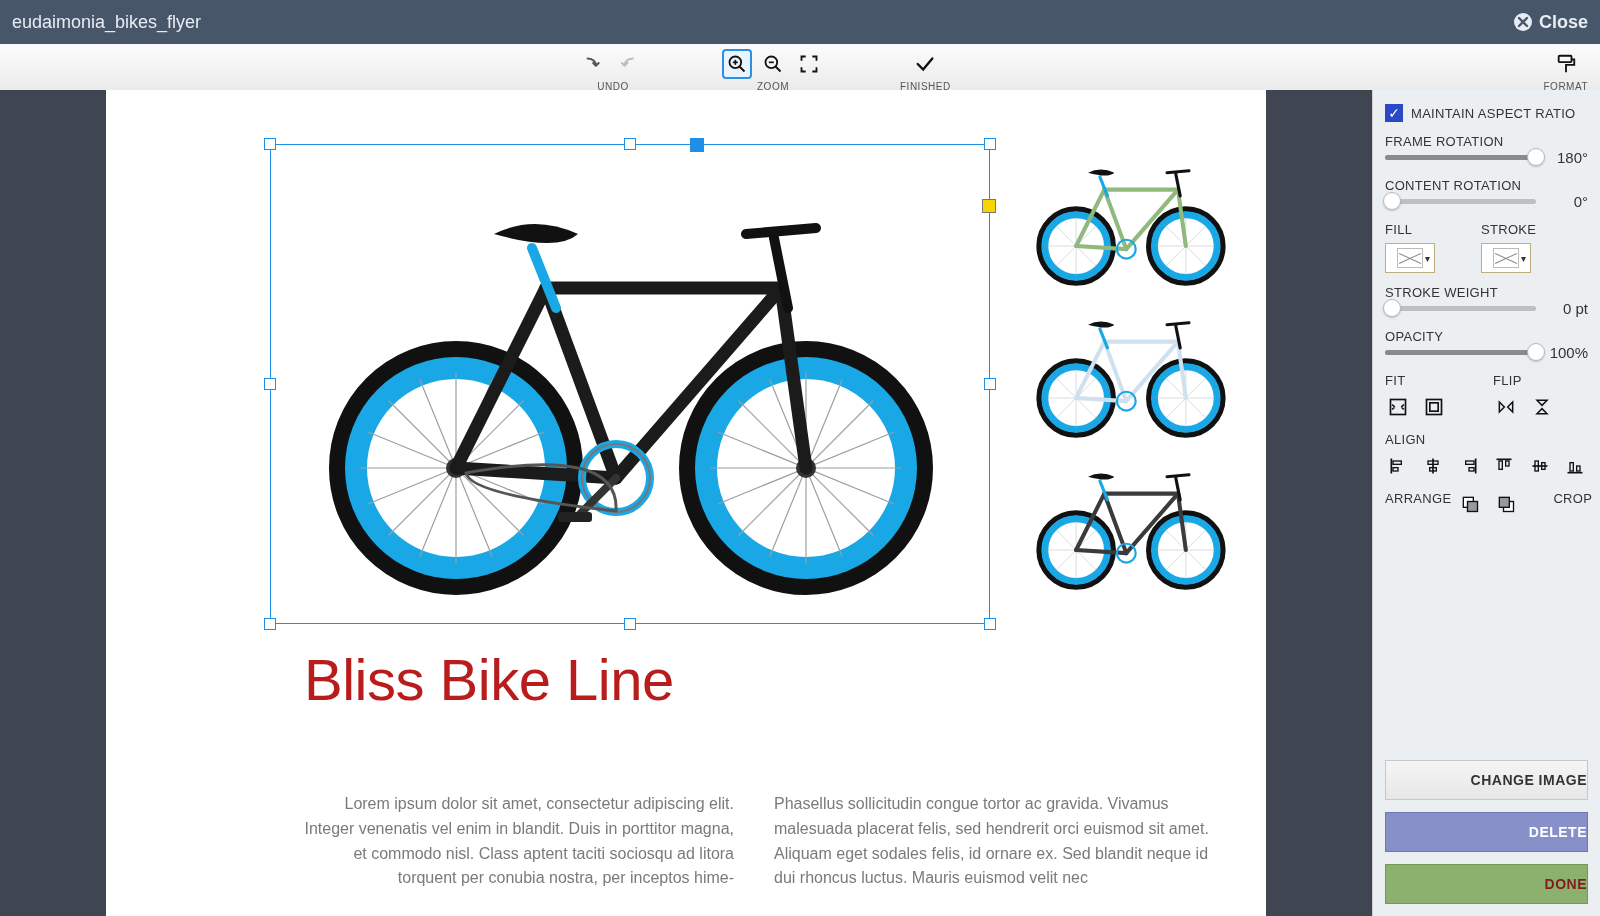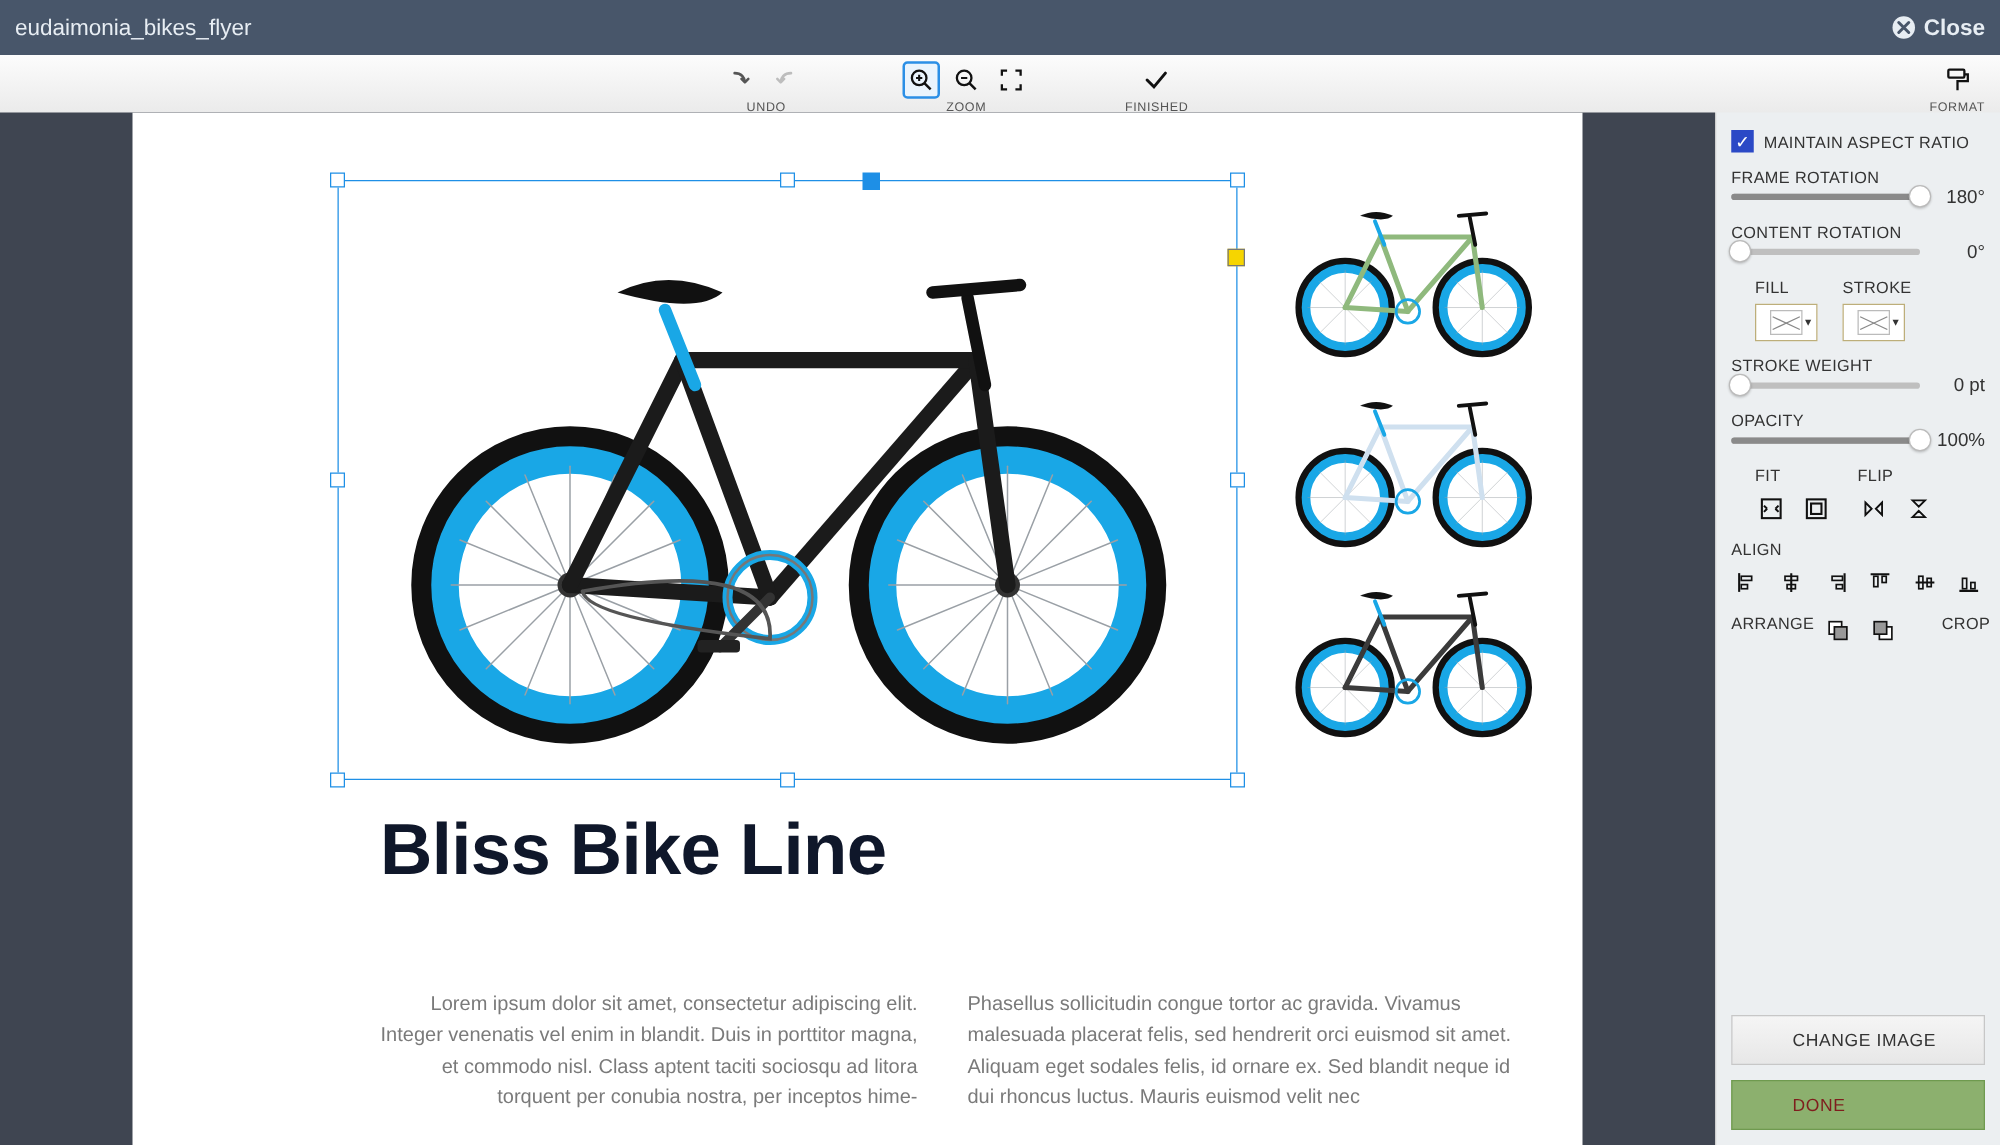--- a/index.html
+++ b/index.html
@@ -31,45 +31,45 @@
 .drag-handle{position:absolute;right:-7px;top:54px;width:14px;height:14px;background:#f6d500;border:1px solid #777;}
 
 .bike { position:absolute; }
 .bike svg { width:100%; height:100%; }
 .big-bike { left:190px; top:78px; width:670px; height:430px; }
 .thumb { position:absolute; width:210px; height:130px; }
 .t1{ left:920px; top:62px; }
 .t2{ left:920px; top:214px; }
 .t3{ left:920px; top:366px; }
 
-.headline { position:absolute; left:198px; top:556px; font-size:58px; font-weight:700; color:#0f172a; letter-spacing:-0.5px;}
+.headline { position:absolute; left:198px; top:556px; font-size:58px; font-weight:400; color:#b91c1c; letter-spacing:-0.5px;}
 .subhead { position:absolute; left:198px; top:626px; font-size:36px; font-weight:300; color:#7e7e7e; }
 .body-col { position:absolute; top:702px; width:430px; font-size:16px; line-height:1.55; color:#7a7a7a; }
 .col1 { left:198px;text-align:right; }
 .col2 { left:668px; width:450px;}
 
 .sidebar { width:228px; background:#eceff1; border-left:1px solid #cfcfcf; padding:14px 12px 12px; display:flex; flex-direction:column; gap:12px; font-size:13px; color:#333; }
 .cb-row { display:flex; align-items:center; gap:8px; }
 .cb { width:18px; height:18px; background:#2b49c6; display:flex; align-items:center; justify-content:center; color:#fff; font-size:14px; }
 .sec-label { font-size:13px; letter-spacing:0.3px; color:#333; }
 .slider-row { display:flex; align-items:center; gap:10px; }
 .slider { flex:1; height:5px; background:#bfbfbf; border-radius:3px; position:relative; }
 .slider .fill { position:absolute; left:0; top:0; bottom:0; background:#8a8a8a; border-radius:3px; }
 .slider .knob { position:absolute; top:-7px; width:18px; height:18px; background:#fff; border:1px solid #bbb; border-radius:50%; box-shadow:0 1px 2px rgba(0,0,0,0.2);}
 .val { min-width:42px; text-align:right; font-size:15px; color:#333;}
-.two-col { display:flex; gap:20px;margin-left:19px; }
+.two-col { display:flex; gap:46px; }
 .swatch-btn { width:50px; height:30px; border:1px solid #bdae7a; background:#fff; display:flex; align-items:center; justify-content:center; position:relative;}
 .swatch-btn .dd { position:absolute; right:4px; font-size:10px;}
 .swatch-inner{width:26px;height:20px;border:1px solid #bbb;position:relative;}
 .swatch-inner::before,.swatch-inner::after{content:"";position:absolute;left:0;right:0;top:50%;border-top:1px solid #888;}
 .swatch-inner::before{transform:rotate(25deg);} .swatch-inner::after{transform:rotate(-25deg);}
 .icon-row { display:flex; gap:10px; }
 .icon-btn { width:26px; height:26px; display:flex; align-items:center; justify-content:center; border:1px solid transparent;}
 .icon-btn svg{width:20px;height:20px;}
-.panel-btn { height:40px; border:1px solid #c7c7c7; background:linear-gradient(#f5f5f5,#e7e7e7); display:flex; align-items:center; justify-content:flex-start; font-size:14px; font-weight:400; letter-spacing:0.5px; cursor:pointer;padding-left:48px;}
+.panel-btn { height:40px; border:1px solid #c7c7c7; background:linear-gradient(#f5f5f5,#e7e7e7); display:flex; align-items:center; justify-content:flex-end; font-size:14px; font-weight:700; letter-spacing:0.5px; cursor:pointer;padding-left:48px;}
 .panel-btn.delete{ background:#8790c8; color:#fff; border-color:#6d77b7;}
 .panel-btn.done{ background:#8cb06e; color:#7f1d1d; border-color:#6f9a4f;}
 .sidebar-spacer{flex:1;}
 .mini-label{font-size:13px;color:#333;letter-spacing:0.3px;}
 .row3 { display:flex; gap:34px;}
 .row3 > div { display:flex; flex-direction:row; gap:6px;}
 </style>
 </head>
 <body>
 
@@ -525,17 +525,20 @@
               </svg>
             </div>
         </div>
       </div>
     </div>
 
     <div class="sidebar-spacer"></div>
     <div class="panel-btn">
         <span>CHANGE IMAGE</span>
       </div>
+    <div class="panel-btn delete">
+        <span>DELETE</span>
+      </div>
     <div class="panel-btn done">
         <span>DONE</span>
       </div>
   </div>
 </div>
 
 </body></html>

